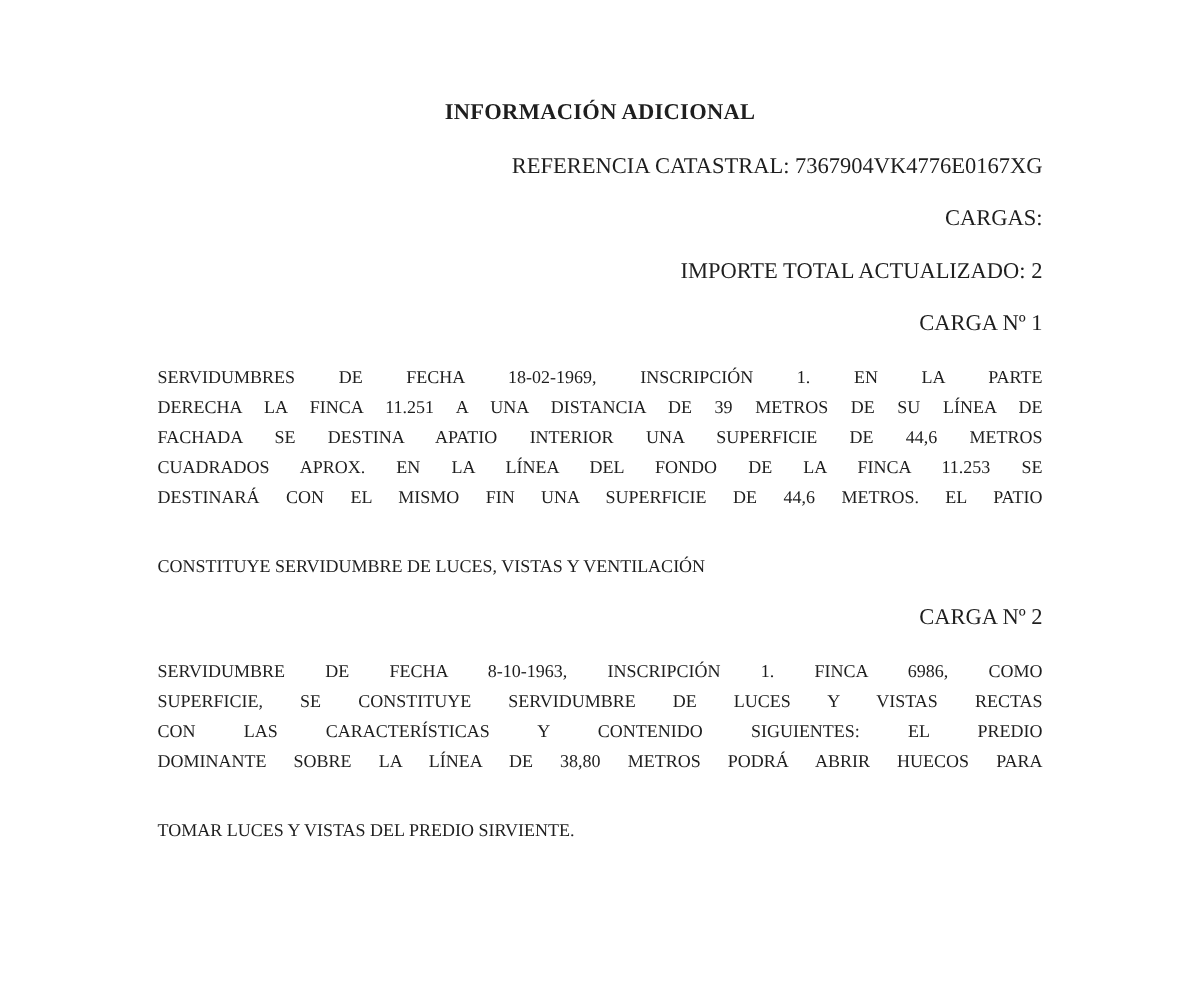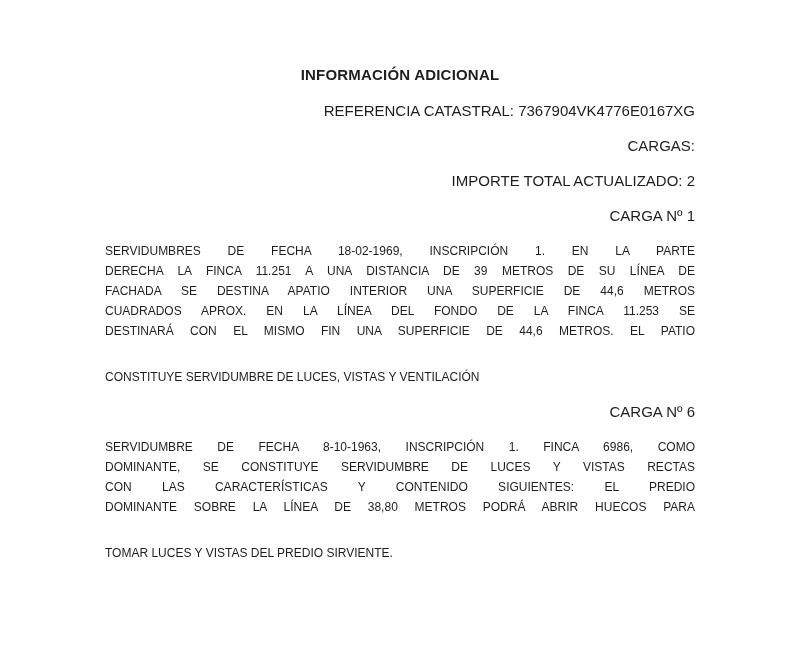--- a/index.html
+++ b/index.html
@@ -6,21 +6,21 @@
     margin: 0;
     padding: 0;
     background: #ffffff;
   }
   .page {
     position: relative;
     width: 800px;
     height: 658px;
     background: #ffffff;
     overflow: hidden;
-    font-family: Liberation Sans, sans-serif;
+    font-family: Liberation Serif, serif;
     color: #1e1e1e;
   }
   .content {
     position: absolute;
     left: 105px;
     top: 0;
     width: 590px;
   }
   .doc-title {
     margin: 65px 0 16px 0;
@@ -70,24 +70,24 @@
 
     <div class="paragraph">
       <div class="jline">SERVIDUMBRES DE FECHA 18-02-1969, INSCRIPCIÓN 1. EN LA PARTE</div>
       <div class="jline">DERECHA LA FINCA 11.251 A UNA DISTANCIA DE 39 METROS DE SU LÍNEA DE</div>
       <div class="jline">FACHADA SE DESTINA APATIO INTERIOR UNA SUPERFICIE DE 44,6 METROS</div>
       <div class="jline">CUADRADOS APROX. EN LA LÍNEA DEL FONDO DE LA FINCA 11.253 SE</div>
       <div class="jline">DESTINARÁ CON EL MISMO FIN UNA SUPERFICIE DE 44,6 METROS. EL PATIO</div>
       <div class="jline jline-last">CONSTITUYE SERVIDUMBRE DE LUCES, VISTAS Y VENTILACIÓN</div>
     </div>
 
-    <p class="line-block">CARGA Nº 6</p>
+    <p class="line-block">CARGA Nº 2</p>
 
     <div class="paragraph">
       <div class="jline">SERVIDUMBRE DE FECHA 8-10-1963, INSCRIPCIÓN 1. FINCA 6986, COMO</div>
-      <div class="jline">DOMINANTE, SE CONSTITUYE SERVIDUMBRE DE LUCES Y VISTAS RECTAS</div>
+      <div class="jline">SUPERFICIE, SE CONSTITUYE SERVIDUMBRE DE LUCES Y VISTAS RECTAS</div>
       <div class="jline">CON LAS CARACTERÍSTICAS Y CONTENIDO SIGUIENTES: EL PREDIO</div>
       <div class="jline">DOMINANTE SOBRE LA LÍNEA DE 38,80 METROS PODRÁ ABRIR HUECOS PARA</div>
       <div class="jline jline-last">TOMAR LUCES Y VISTAS DEL PREDIO SIRVIENTE.</div>
     </div>
 
   </div>
 </div>
 
 </body></html>

